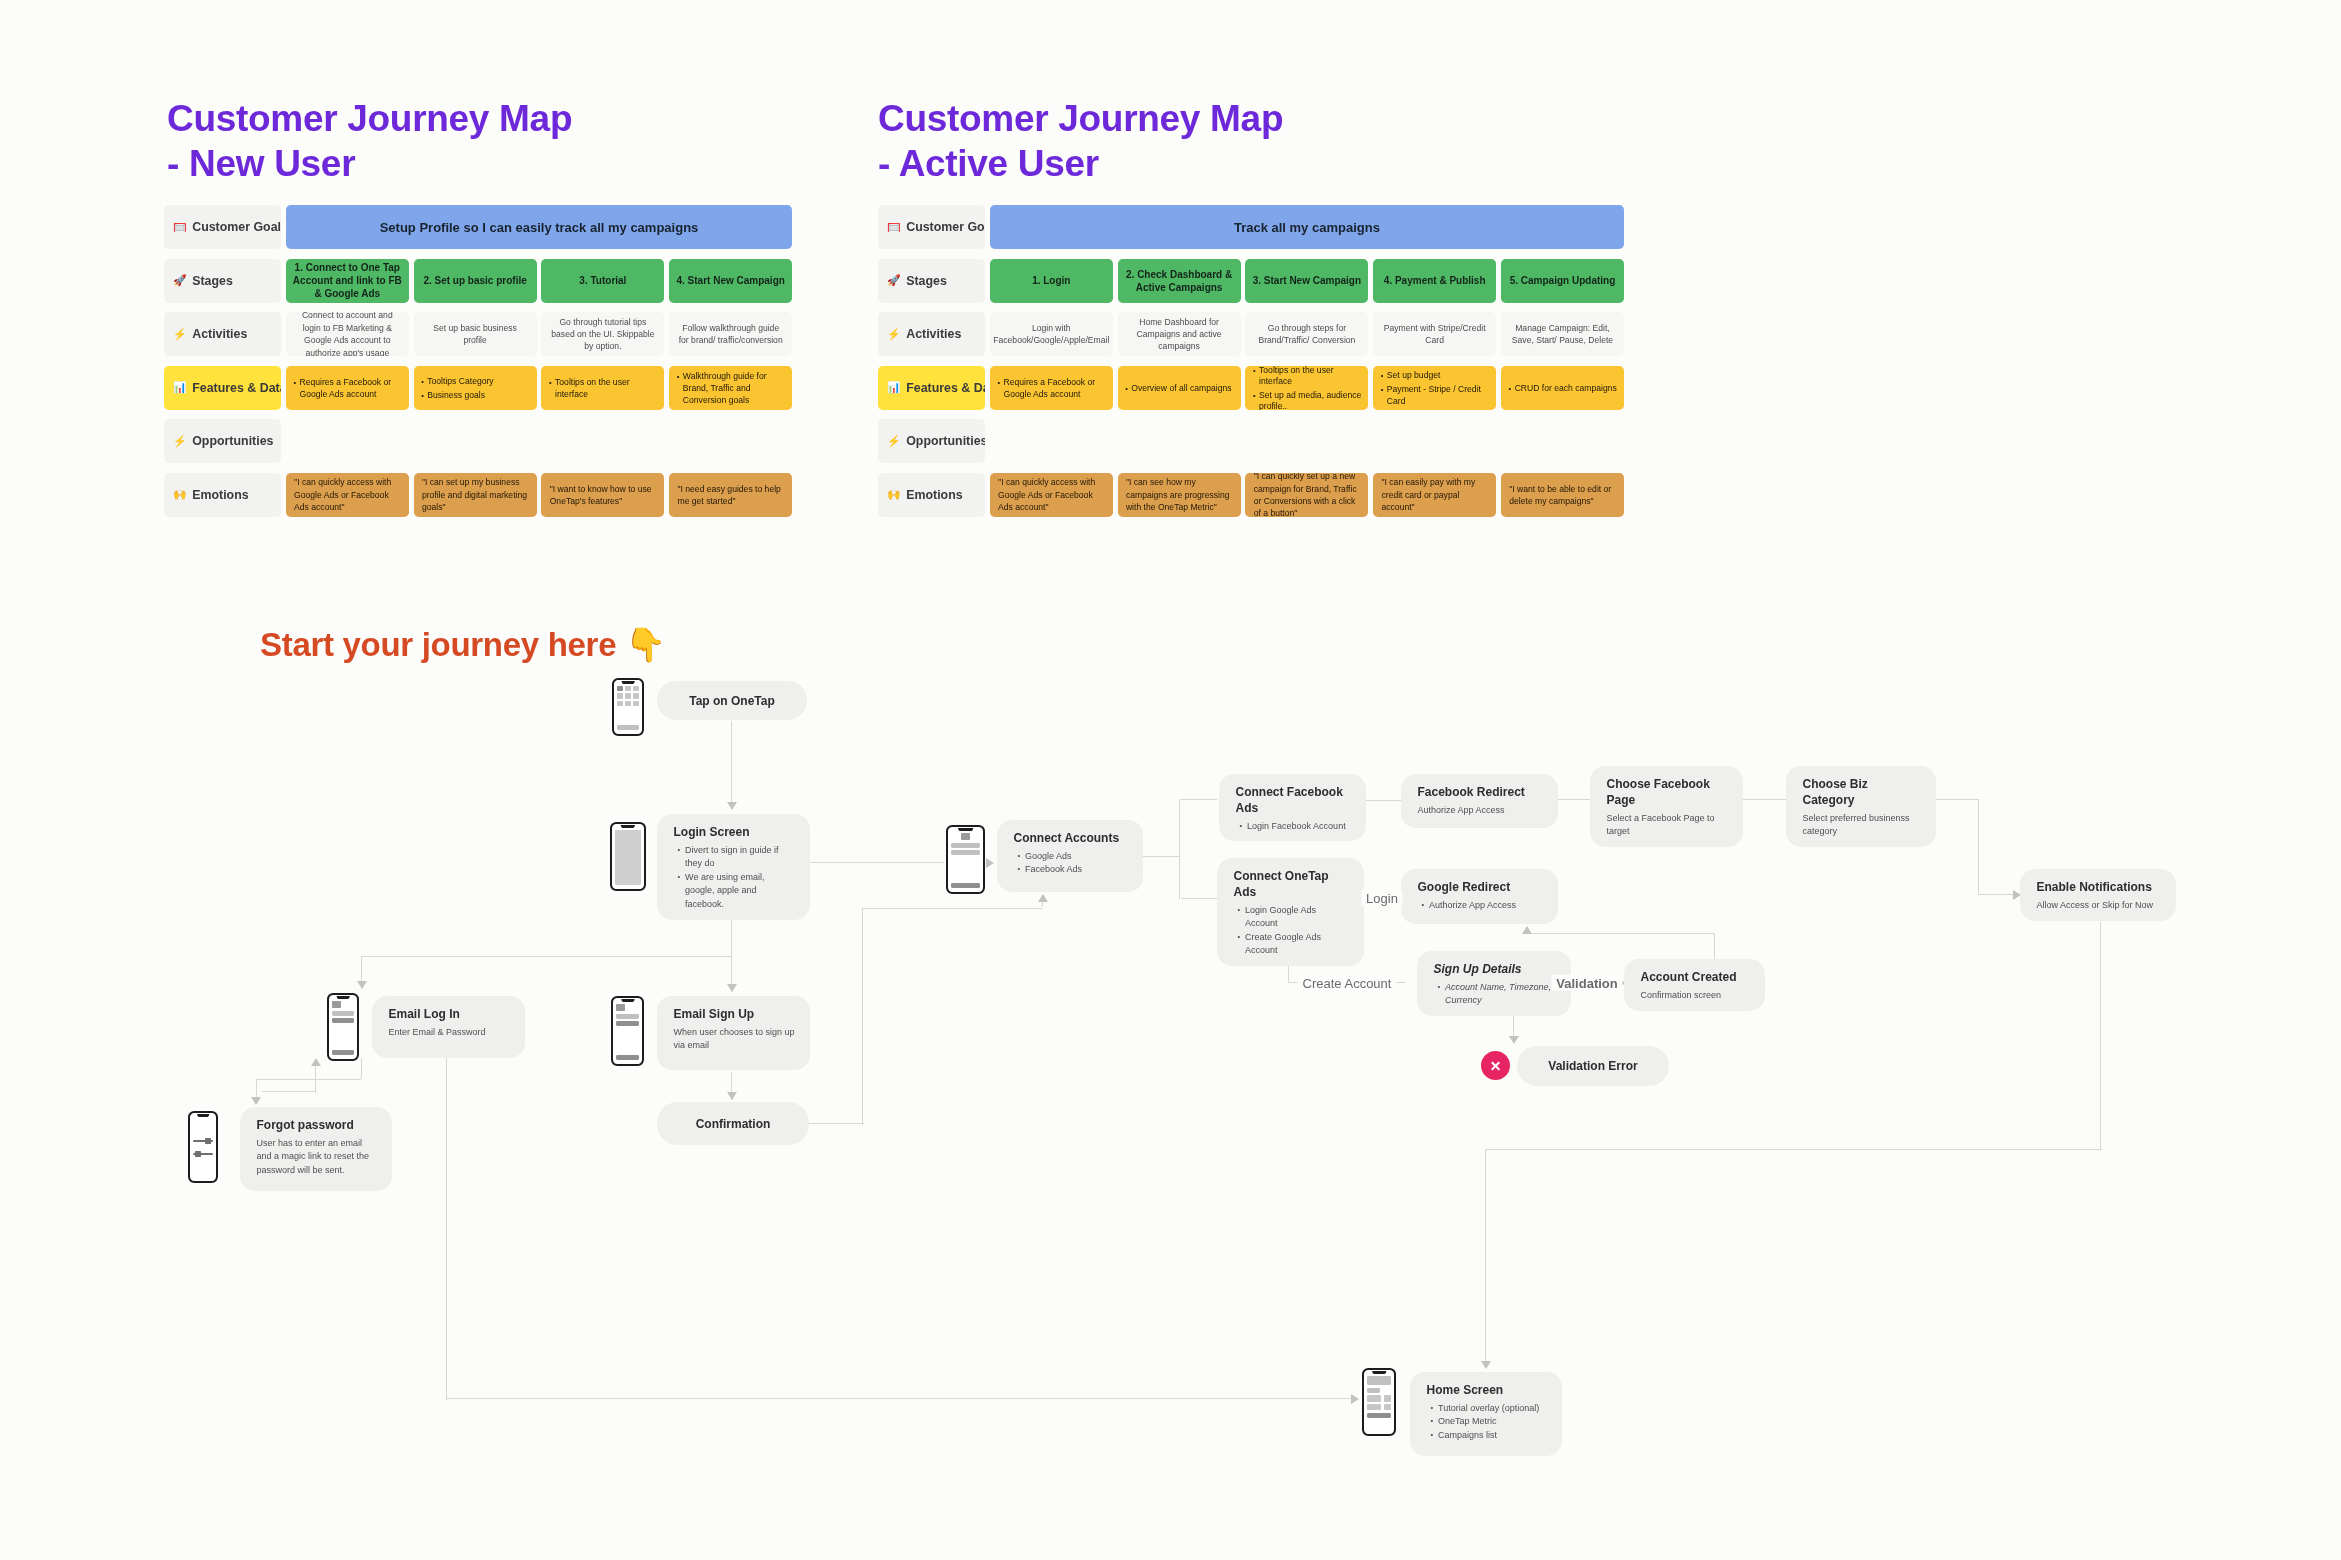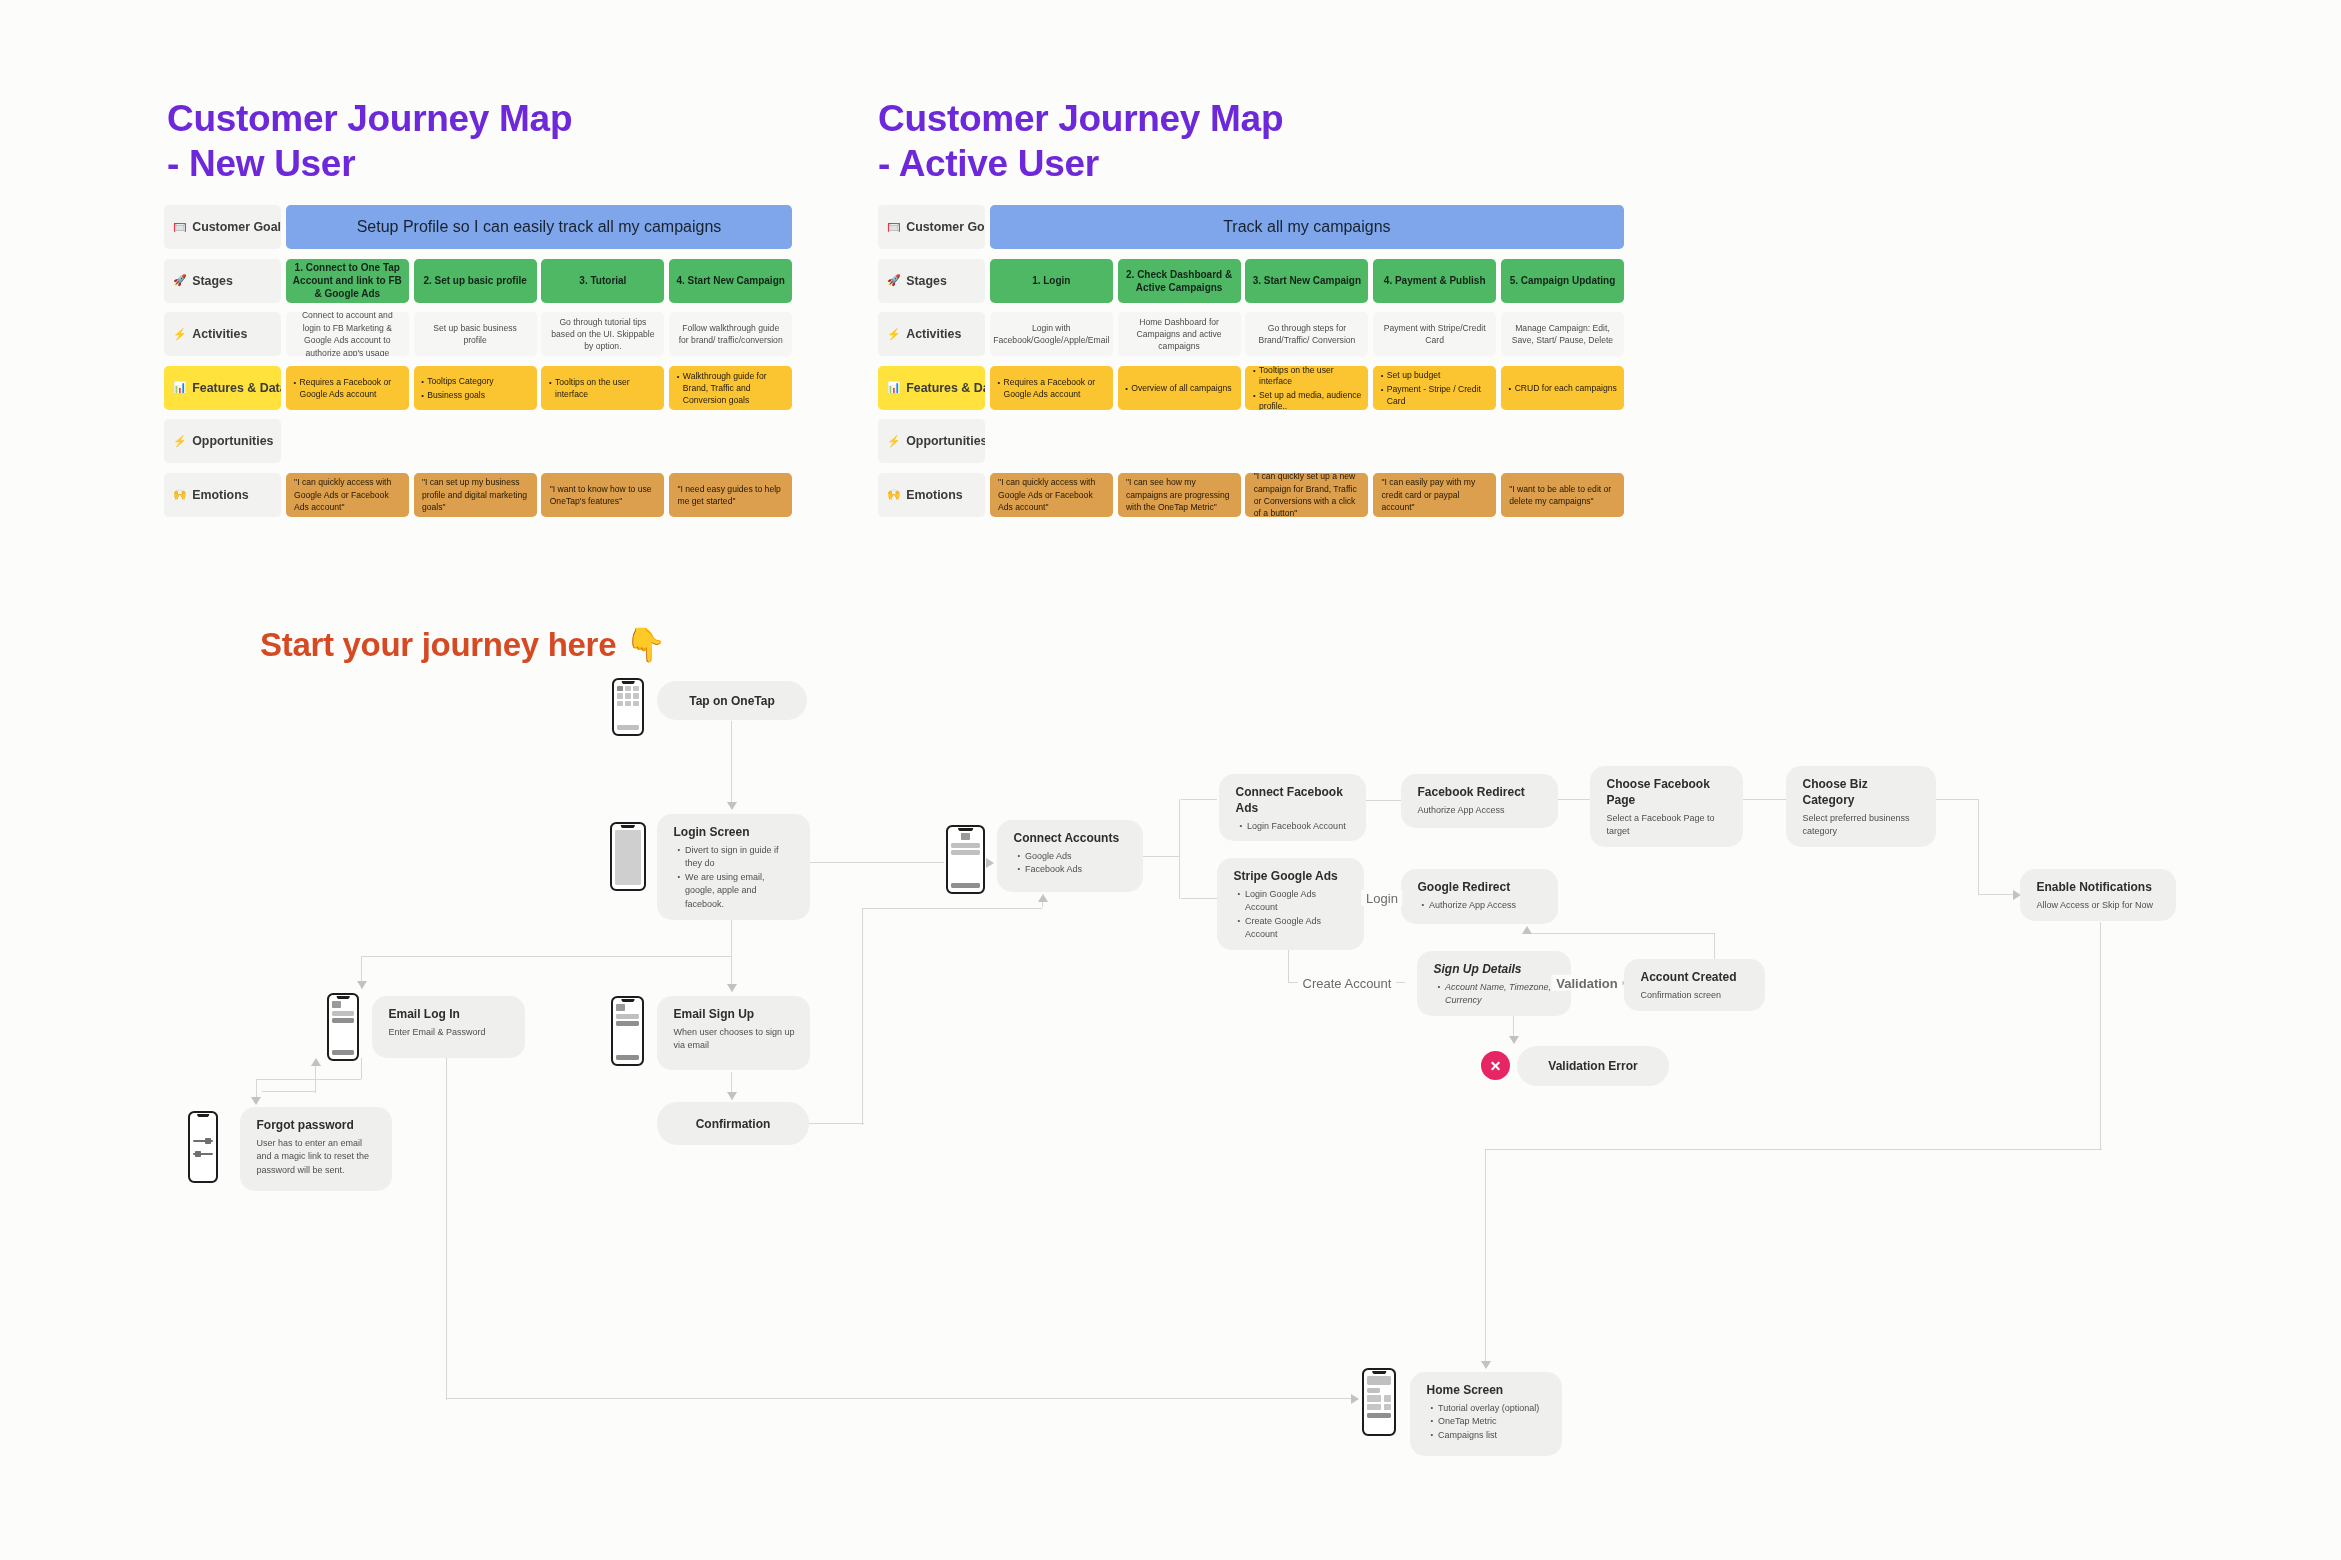--- a/index.html
+++ b/index.html
@@ -15,21 +15,21 @@
   
   .map-title{position:absolute;font-size:37px;font-weight:800;line-height:1.22;
              color:#6d28d9;letter-spacing:-0.3px;white-space:pre-line;}
   .jmap{position:absolute;display:grid;grid-auto-rows:44px;gap:9.6px 4.8px;}
   .jcell{border-radius:4.8px;overflow:hidden;}
   .row-label{background:var(--labelGray);display:flex;align-items:center;gap:5.5px;
              padding-left:9px;font-weight:700;font-size:12.4px;color:#3A3A3A;white-space:nowrap;}
   .row-label .emoji{font-size:11px;}
   .row-label.features{background:var(--amberLabel);}
   .goal-banner{grid-column:2/-1;background:var(--blue);display:flex;align-items:center;
-               justify-content:center;font-weight:400;font-size:16px;color:#18222F;text-align:center;}
+               justify-content:center;font-weight:700;font-size:13px;color:#18222F;text-align:center;}
   .stage{background:var(--green);display:flex;align-items:center;justify-content:center;
          text-align:center;font-weight:700;font-size:10px;color:#14241A;padding:2.8px 6.9px;line-height:1.3;}
   .activity{background:var(--cellGray);display:flex;align-items:center;justify-content:center;
             text-align:center;font-size:8.6px;color:#4c4c4c;padding:2.8px 8.3px;line-height:1.45;}
   .feature{background:var(--amber);padding:6.2px 6.2px 4.1px 7.6px;font-size:8.6px;color:#20180A;
            display:flex;flex-direction:column;justify-content:center;gap:2.1px;line-height:1.35;}
   .fline{display:flex;gap:3.4px;}
   .fline .dot{font-size:7.6px;line-height:1.5;}
   .opportunity-spacer{grid-column:2/-1;}
   .emotion{background:var(--tan);display:flex;align-items:center;padding:5.5px 8.3px;
@@ -389,21 +389,21 @@
     </div>
     <div class="fnode" style="left: 1590px; top: 766px; width: 153px; min-height: 66px;">
       <div class="ntitle">Choose Facebook Page</div>
       <div class="nsub">Select a Facebook Page to target</div>
     </div>
     <div class="fnode" style="left: 1786px; top: 766px; width: 150px; min-height: 66px;">
       <div class="ntitle">Choose Biz Category</div>
       <div class="nsub">Select preferred businenss category</div>
     </div>
     <div class="fnode" style="left: 1217px; top: 858px; width: 147px; min-height: 81px;">
-      <div class="ntitle">Stripe Google Ads</div>
+      <div class="ntitle">Connect OneTap Ads</div>
       <div class="nbul">
         <span class="dot">•</span>
         <span>Login Google Ads Account</span>
       </div>
       <div class="nbul">
         <span class="dot">•</span>
         <span>Create Google Ads Account</span>
       </div>
     </div>
     <div class="fnode" style="left: 1401px; top: 869px; width: 157px; min-height: 55px;">

